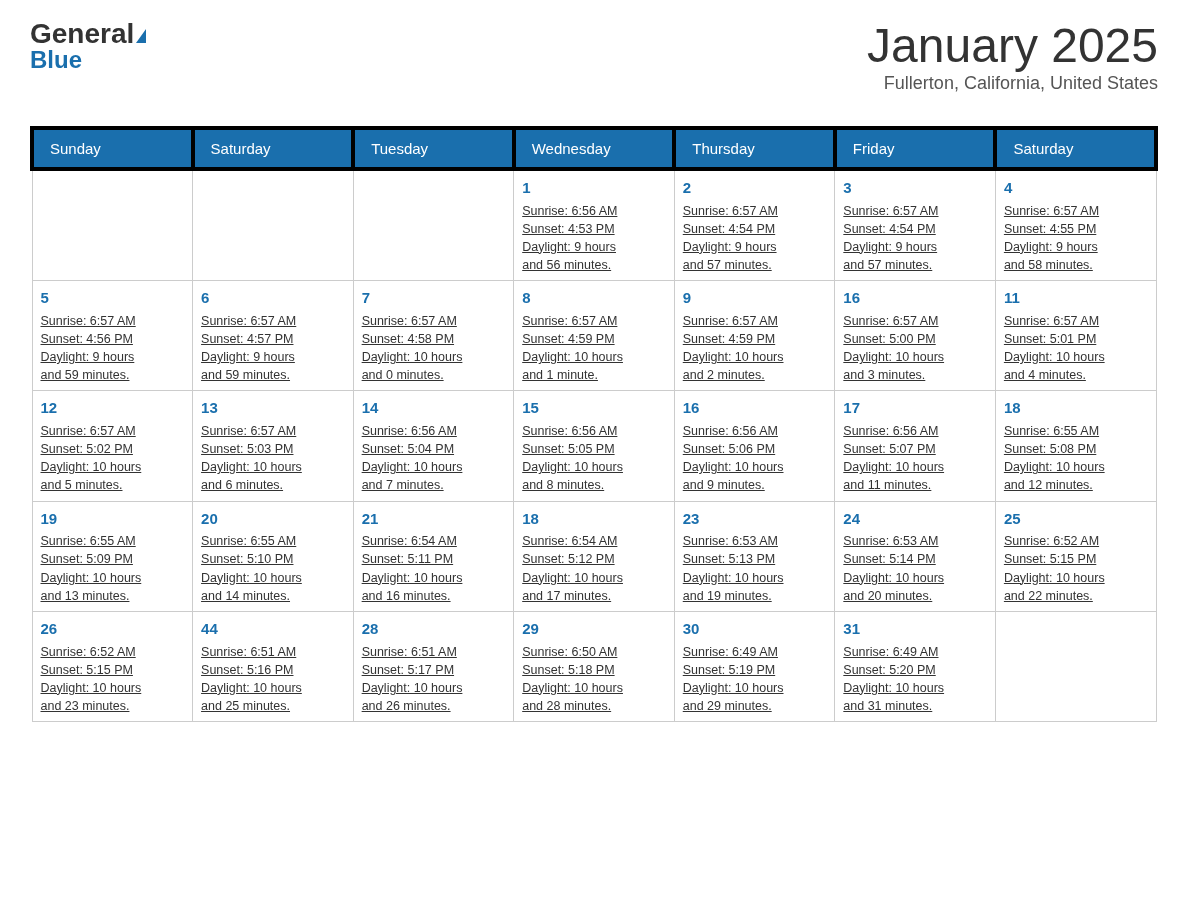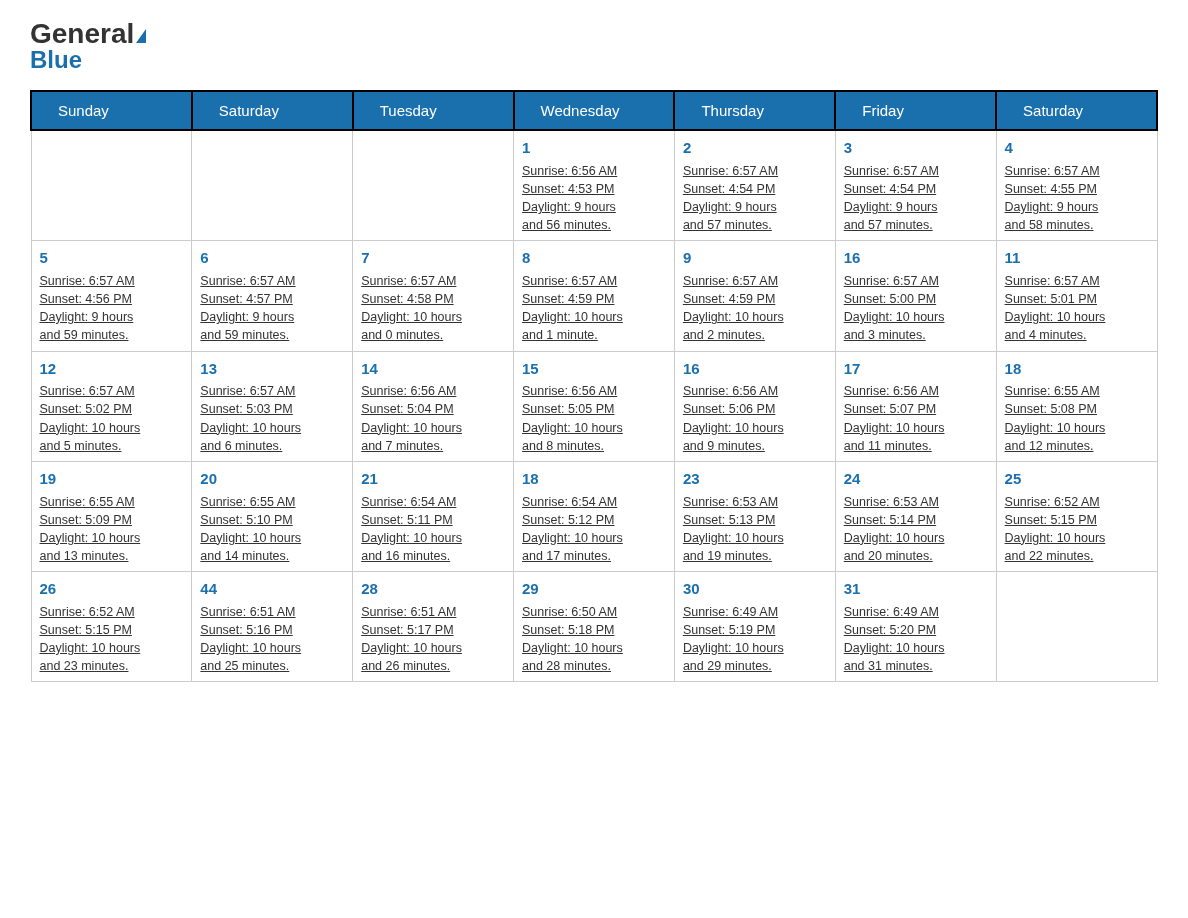--- a/index.html
+++ b/index.html
@@ -8,21 +8,21 @@
       background: #fff;
       color: #333;
       width: 1188px;
       min-height: 918px;
       padding: 20px 30px;
     }
     .header {
       display: flex;
       justify-content: space-between;
       align-items: flex-start;
-      margin-bottom: 18px;
+      margin-bottom: 32px;
     }
     .logo {
       display: flex;
       flex-direction: column;
       align-items: flex-start;
     }
     .logo-general {
       font-size: 28px;
       font-weight: bold;
       color: #333;
@@ -60,25 +60,25 @@
       color: #555;
     }
     .calendar {
       width: 100%;
       border-collapse: collapse;
       border: 1px solid #aaa;
     }
     .calendar th {
       background-color: #1a6fad;
       color: #fff;
-      padding: 10px 26px;
+      padding: 10px 16px;
       text-align: left;
       font-size: 15px;
       font-weight: normal;
-      border: 2px solid #000000;
+      border: 4px solid #000000;
     }
     .calendar td {
       border: 1px solid #ccc;
       vertical-align: top;
       padding: 6px 8px;
       width: calc(100% / 7);
       min-height: 110px;
       font-size: 13px;
       line-height: 1.45;
       color: #333;
@@ -104,20 +104,24 @@
 
 <div class="header">
   <div class="logo">
     <div>
       <span class="logo-general">General</span><span class="logo-triangle"></span>
     </div>
     <div>
       <span class="logo-blue">Blue</span>
     </div>
   </div>
+  <div class="title-block">
+    <div class="month-title">January 2025</div>
+    <div class="location">Fullerton, California, United States</div>
+  </div>
 </div>
 
 <table class="calendar">
   <thead>
     <tr>
     <th>Sunday</th>
         <th>Saturday</th>
         <th>Tuesday</th>
         <th>Wednesday</th>
         <th>Thursday</th>

